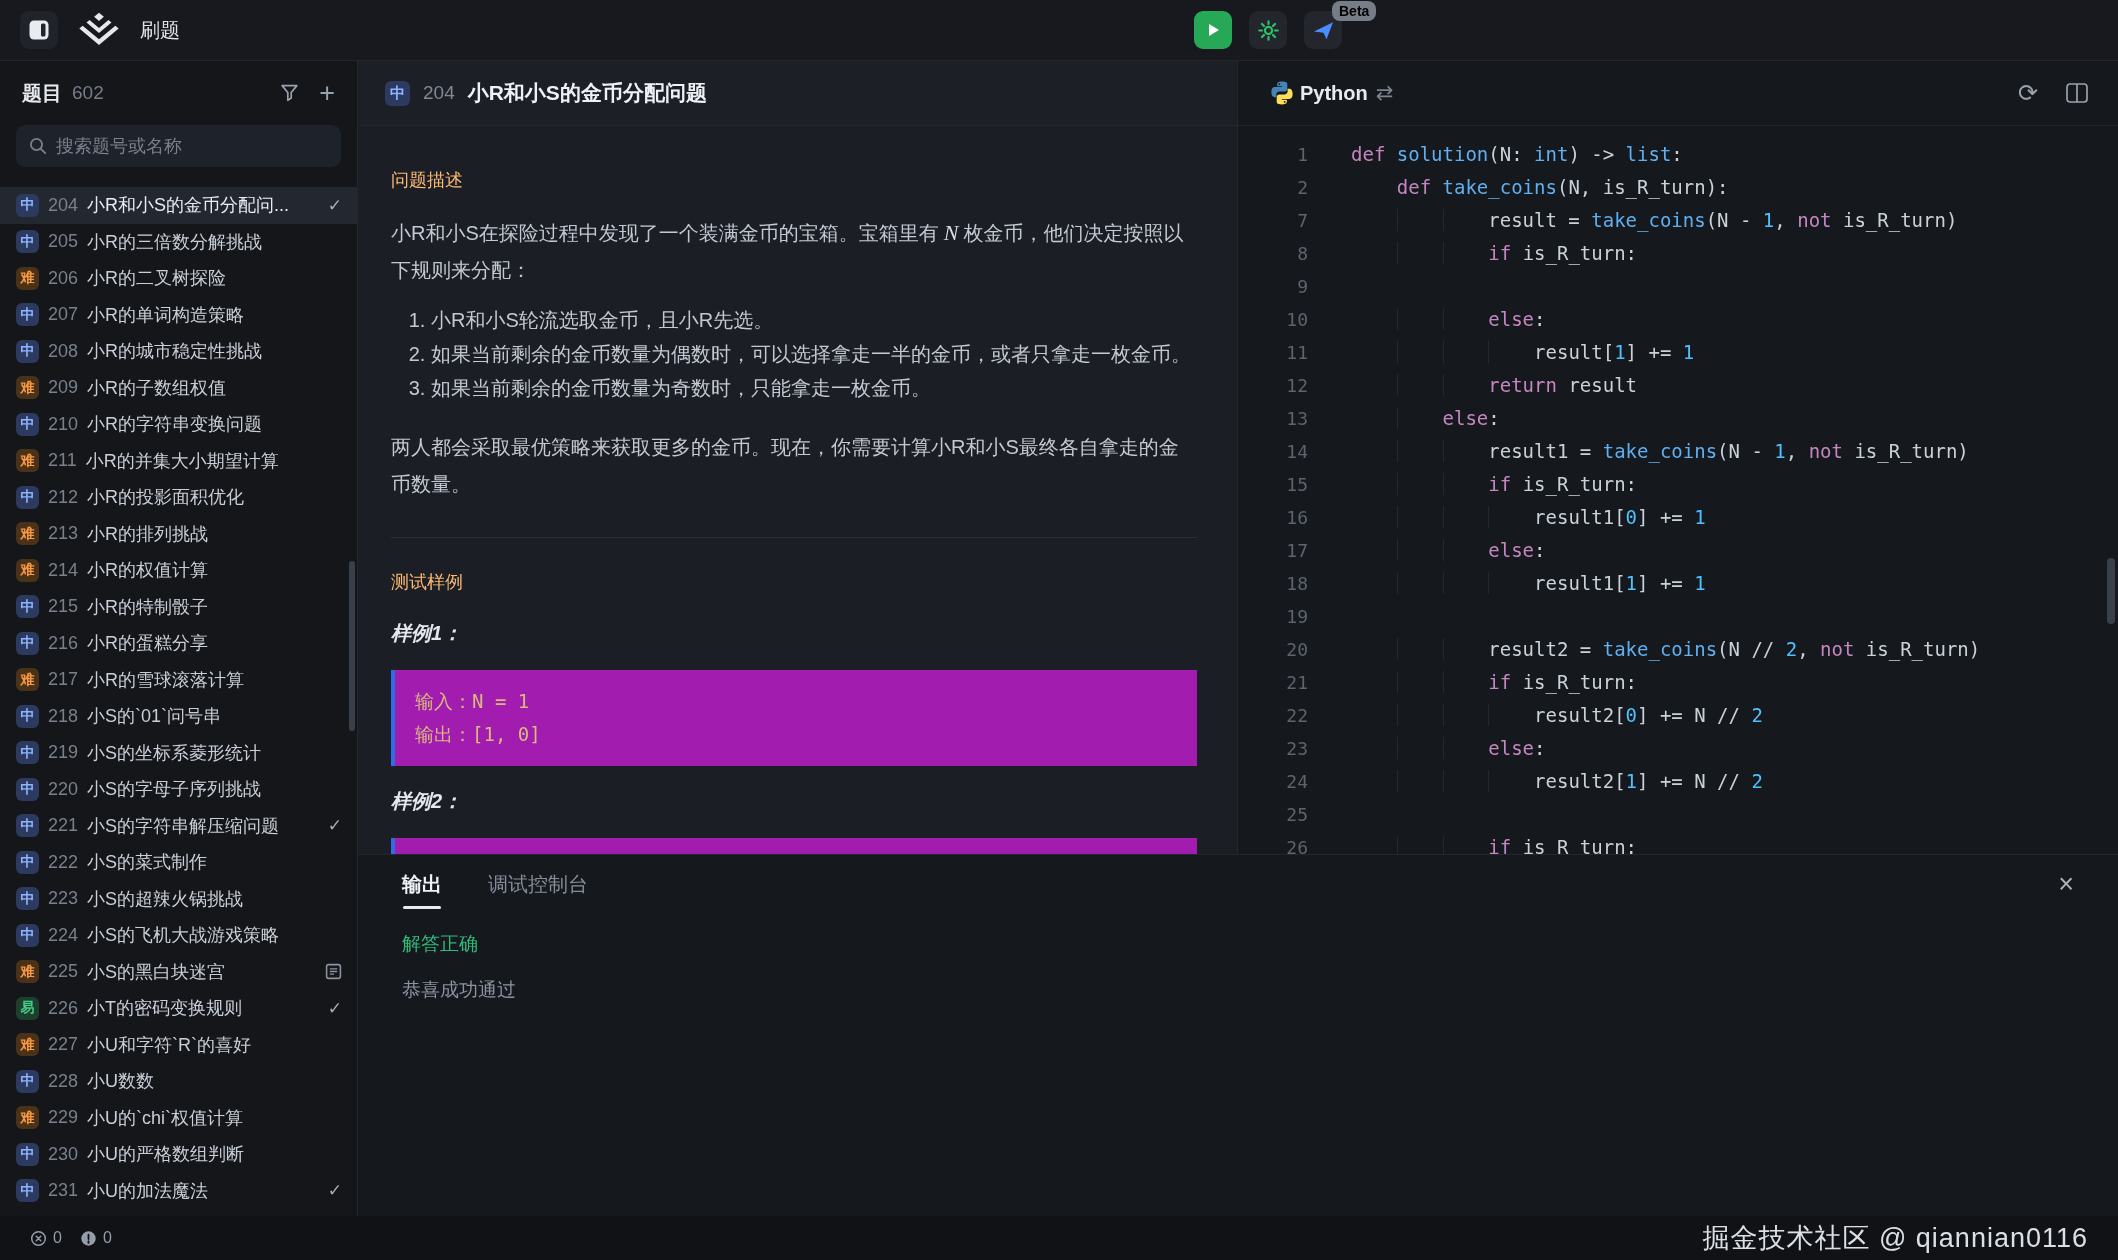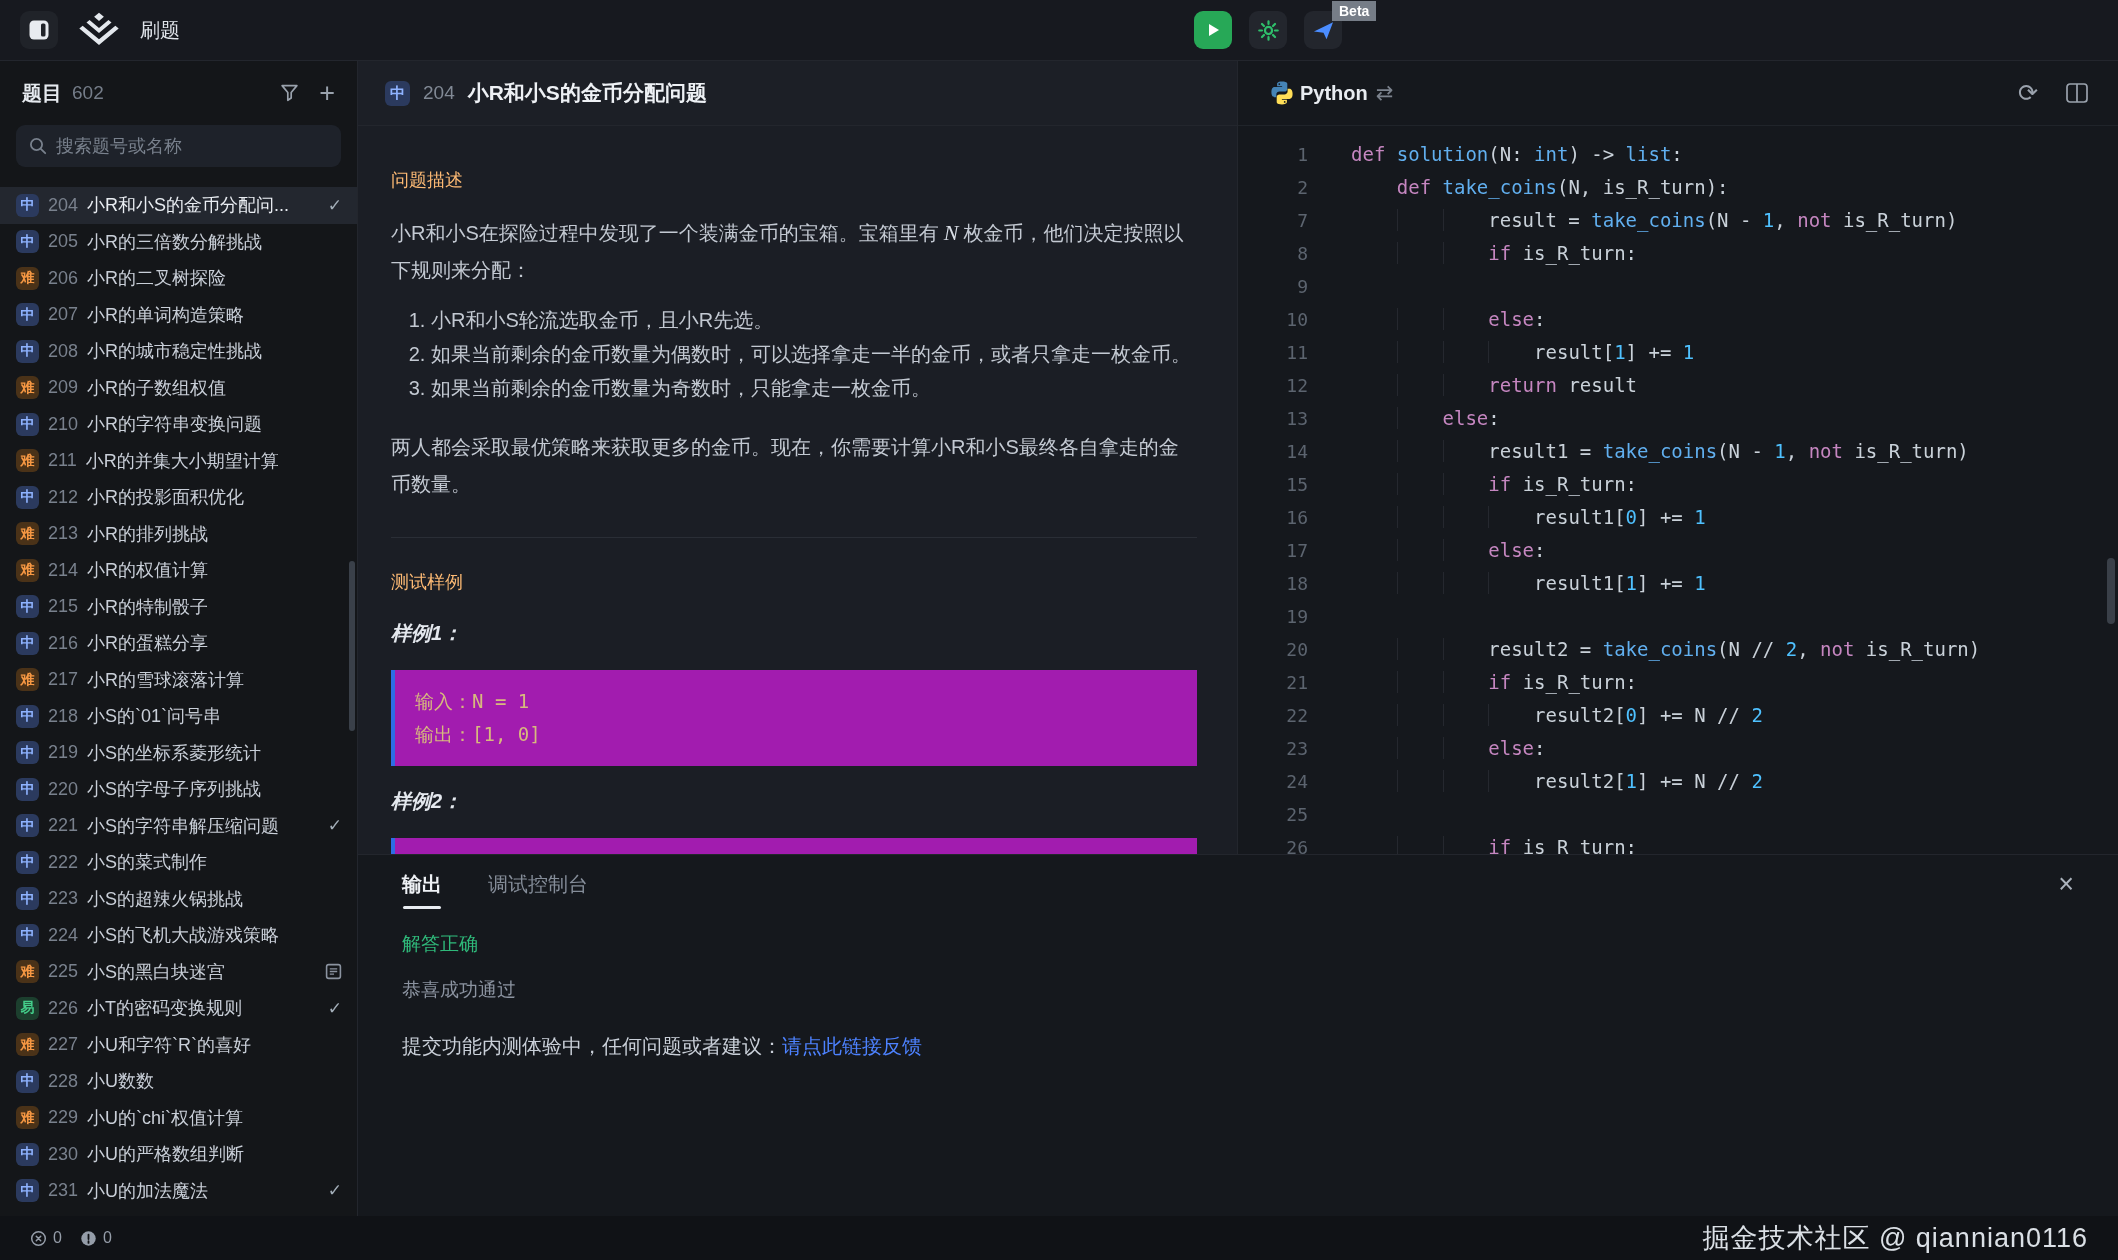--- a/index.html
+++ b/index.html
@@ -14,22 +14,22 @@
   .logo-box{width:38px;height:38px;border-radius:9px;background:#202329;display:flex;
     align-items:center;justify-content:center;cursor:pointer}
   .jj-logo{display:flex;align-items:center;cursor:pointer}
   .app-label{font-size:20px;color:#dfe3e9}
   .tb-actions{position:absolute;left:1194px;top:11px;display:flex;gap:17px;align-items:center}
   .tb-btn{width:38px;height:38px;border:none;border-radius:9px;display:flex;align-items:center;
     justify-content:center;cursor:pointer}
   .run-btn{background:#27a857}
   .dark-btn{background:#23262d}
   .submit-wrap{position:relative}
-  .beta-badge{position:absolute;top:-10px;left:28px;background:#767d87;color:#ffffff;
-    font-size:14px;font-weight:bold;padding:2px 7px;border-radius:0;line-height:16px}
+  .beta-badge{position:absolute;top:-10px;left:28px;background:#767d87;color:#000000;
+    font-size:14px;font-weight:bold;padding:2px 7px;border-radius:8px;line-height:16px}
 
   
   .main{flex:1;display:flex;min-height:0}
   .content{flex:1;display:flex;flex-direction:column;min-width:0}
   .panels{flex:1;display:flex;min-height:0}
 
   
   .sidebar{width:358px;flex:none;background:#141619;border-right:1px solid #23262d;
     display:flex;flex-direction:column;position:relative;overflow:hidden}
   .sb-header{height:64px;flex:none;display:flex;align-items:center;padding:0 22px;gap:10px}
@@ -449,23 +449,20 @@
 
       <section class="console-panel">
         <div class="cp-header">
           <span class="cp-tab active">输出</span>
           <span class="cp-tab">调试控制台</span>
           <span class="cp-close">×</span>
         </div>
         <div class="cp-body">
           <div class="result-title">解答正确</div>
           <div class="result-sub">恭喜成功通过</div>
-          <div class="feedback">
-            <span>提交功能内测体验中，任何问题或者建议：</span><span class="link">请点此链接反馈</span>
-          </div>
         </div>
       </section>
     </div>
   </div>
 
   <footer class="statusbar">
     <span class="stat">
       <span style="display:flex">
         <svg width="17" height="17" viewBox="0 0 16 16">
             <circle cx="8" cy="8" r="6.4" fill="none" stroke="#959da9" stroke-width="1.4"></circle>

